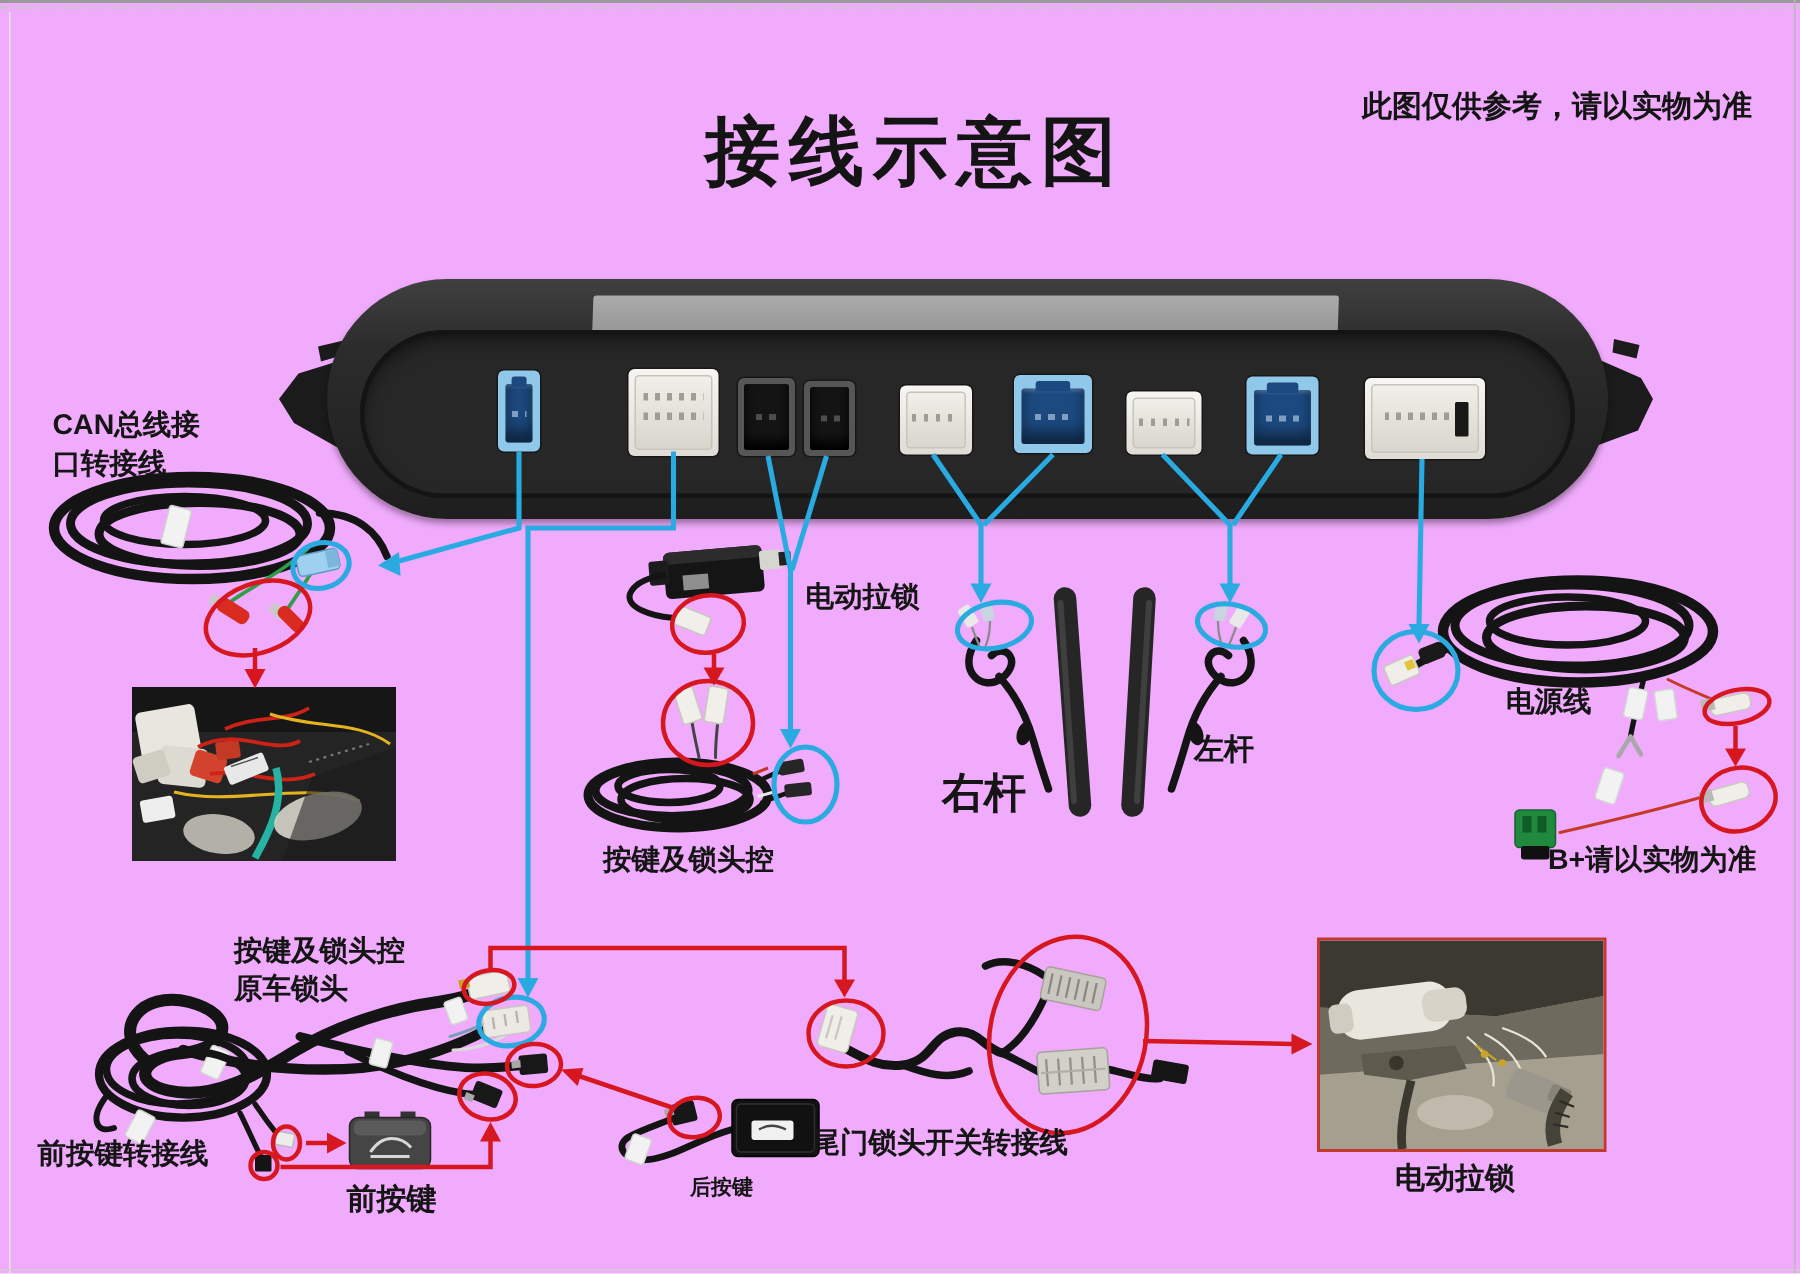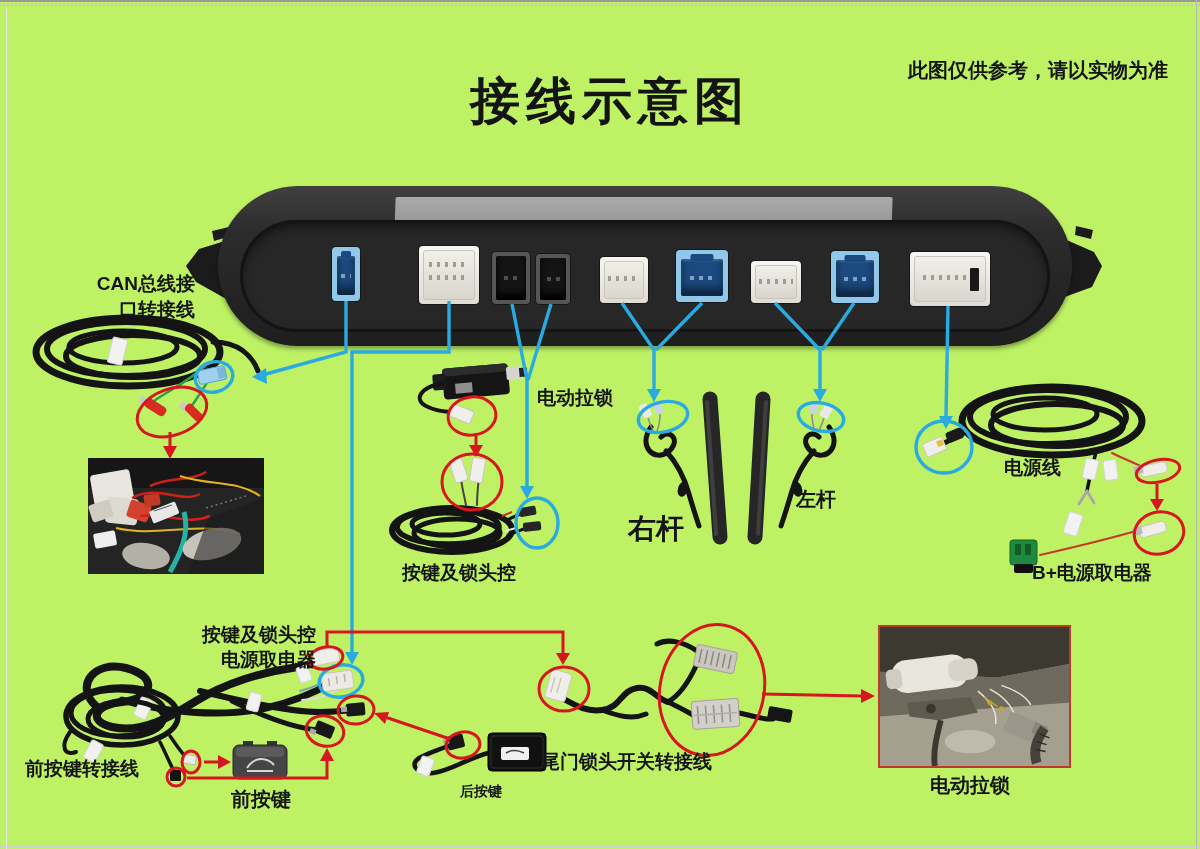--- a/index.html
+++ b/index.html
@@ -1,20 +1,20 @@
 <!DOCTYPE html>
 <html style="--line-blue: #29abe2; --line-red: #d7171f; --connector-blue-outer: #8fc8e9; --connector-blue-inner: #1c4a80; --connector-white: #dedcd4; --connector-black: #141414; --box-sticker: #ababab; --fuse-tap-green: #1f8a3d; --terminal-red: #d92b1f; --wire-green: #2f9e49; --wire-teal: #27b3a4; --wire-yellow: #e3b320;"><head>
 <meta charset="utf-8">
 <style>
   html,body{margin:0;padding:0;background:#fff}
-  #stage{position:relative;width:1200px;height:849px;background:#bef264;overflow:hidden;
+  #stage{position:relative;width:1200px;height:849px;background:#f0abfc;overflow:hidden;
          font-family:"Liberation Sans","DejaVu Sans",sans-serif;color:#141414}
   .layer{position:absolute;left:0;top:0;pointer-events:none}
   .lbl{position:absolute;font-size:19px;font-weight:600;white-space:nowrap;color:#151515}
-  .lbl.center{text-align:right;white-space:normal}
+  .lbl.center{text-align:left;white-space:normal}
   #title{position:absolute;left:470px;top:68px;font-size:50px;font-weight:700;letter-spacing:6px}
   #disclaimer{position:absolute;left:908px;top:57px;font-size:20px;font-weight:700}
   
   #control-box{position:absolute;left:218px;top:186px;width:854px;height:160px;border-radius:80px;
     background:linear-gradient(180deg,#404040 0%,#2c2c2c 28%,#1e1e1e 100%);
     box-shadow:0 3px 4px rgba(0,0,0,.35);z-index:2}
   #box-sticker{position:absolute;left:177px;top:11px;width:497px;height:37px;border-radius:2px;
     background:linear-gradient(180deg,var(--box-sticker,#ababab),#8d8d8d);transform:skewX(-2deg)}
   #box-face{position:absolute;left:22px;top:34px;width:810px;height:112px;border-radius:56px;
     background:#272727;box-shadow:inset 0 0 0 3px #141414, inset 0 6px 12px rgba(0,0,0,.55)}
@@ -411,24 +411,24 @@
 
   <div class="lbl center" style="left:35px;top:271px;width:160px;line-height:26px" data-name="can-adapter-label">
     <span data-name="can-adapter-label-line1">CAN总线接</span><br>
     <span data-name="can-adapter-label-line2">口转接线</span>
   </div>
   <div class="lbl" style="left:537px;top:385px" data-name="latch-label">电动拉锁</div>
   <div class="lbl" style="left:402px;top:560px" data-name="latch-adapter-label">按键及锁头控</div>
   <div class="lbl" style="left:628px;top:510px;font-size:28px" data-name="right-strut-label">右杆</div>
   <div class="lbl" style="left:796px;top:486px;font-size:20px" data-name="left-strut-label">左杆</div>
   <div class="lbl" style="left:1004px;top:455px" data-name="power-cable-label">电源线</div>
-  <div class="lbl" style="left:1032px;top:560px" data-name="b-plus-tap-label">B+电源取电器</div>
+  <div class="lbl" style="left:1032px;top:560px" data-name="b-plus-tap-label">B+请以实物为准</div>
   <div class="lbl center" style="left:156px;top:622px;width:160px;line-height:25px" data-name="button-lock-adapter-label">
     <span data-name="button-lock-adapter-label-line1">按键及锁头控</span><br>
-    <span data-name="button-lock-adapter-label-line2">电源取电器</span>
+    <span data-name="button-lock-adapter-label-line2">原车锁头</span>
   </div>
   <div class="lbl" style="left:25px;top:756px" data-name="front-button-adapter-label">前按键转接线</div>
   <div class="lbl" style="left:231px;top:786px;font-size:20px" data-name="front-button-label">前按键</div>
   <div class="lbl" style="left:460px;top:783px;font-size:14px" data-name="rear-button-label">后按键</div>
   <div class="lbl" style="left:541px;top:749px;font-size:19px" data-name="tailgate-lock-adapter-label">尾门锁头开关转接线</div>
   <div class="lbl" style="left:930px;top:772px;font-size:20px" data-name="oem-lock-caption">电动拉锁</div>
 
   <div class="frame" id="frame-top" data-name="page-border-top"></div>
   <div class="frame" id="frame-top-dots" data-name="page-border-top-dots"></div>
   <div class="frame" id="frame-left" data-name="page-border-left"></div>

